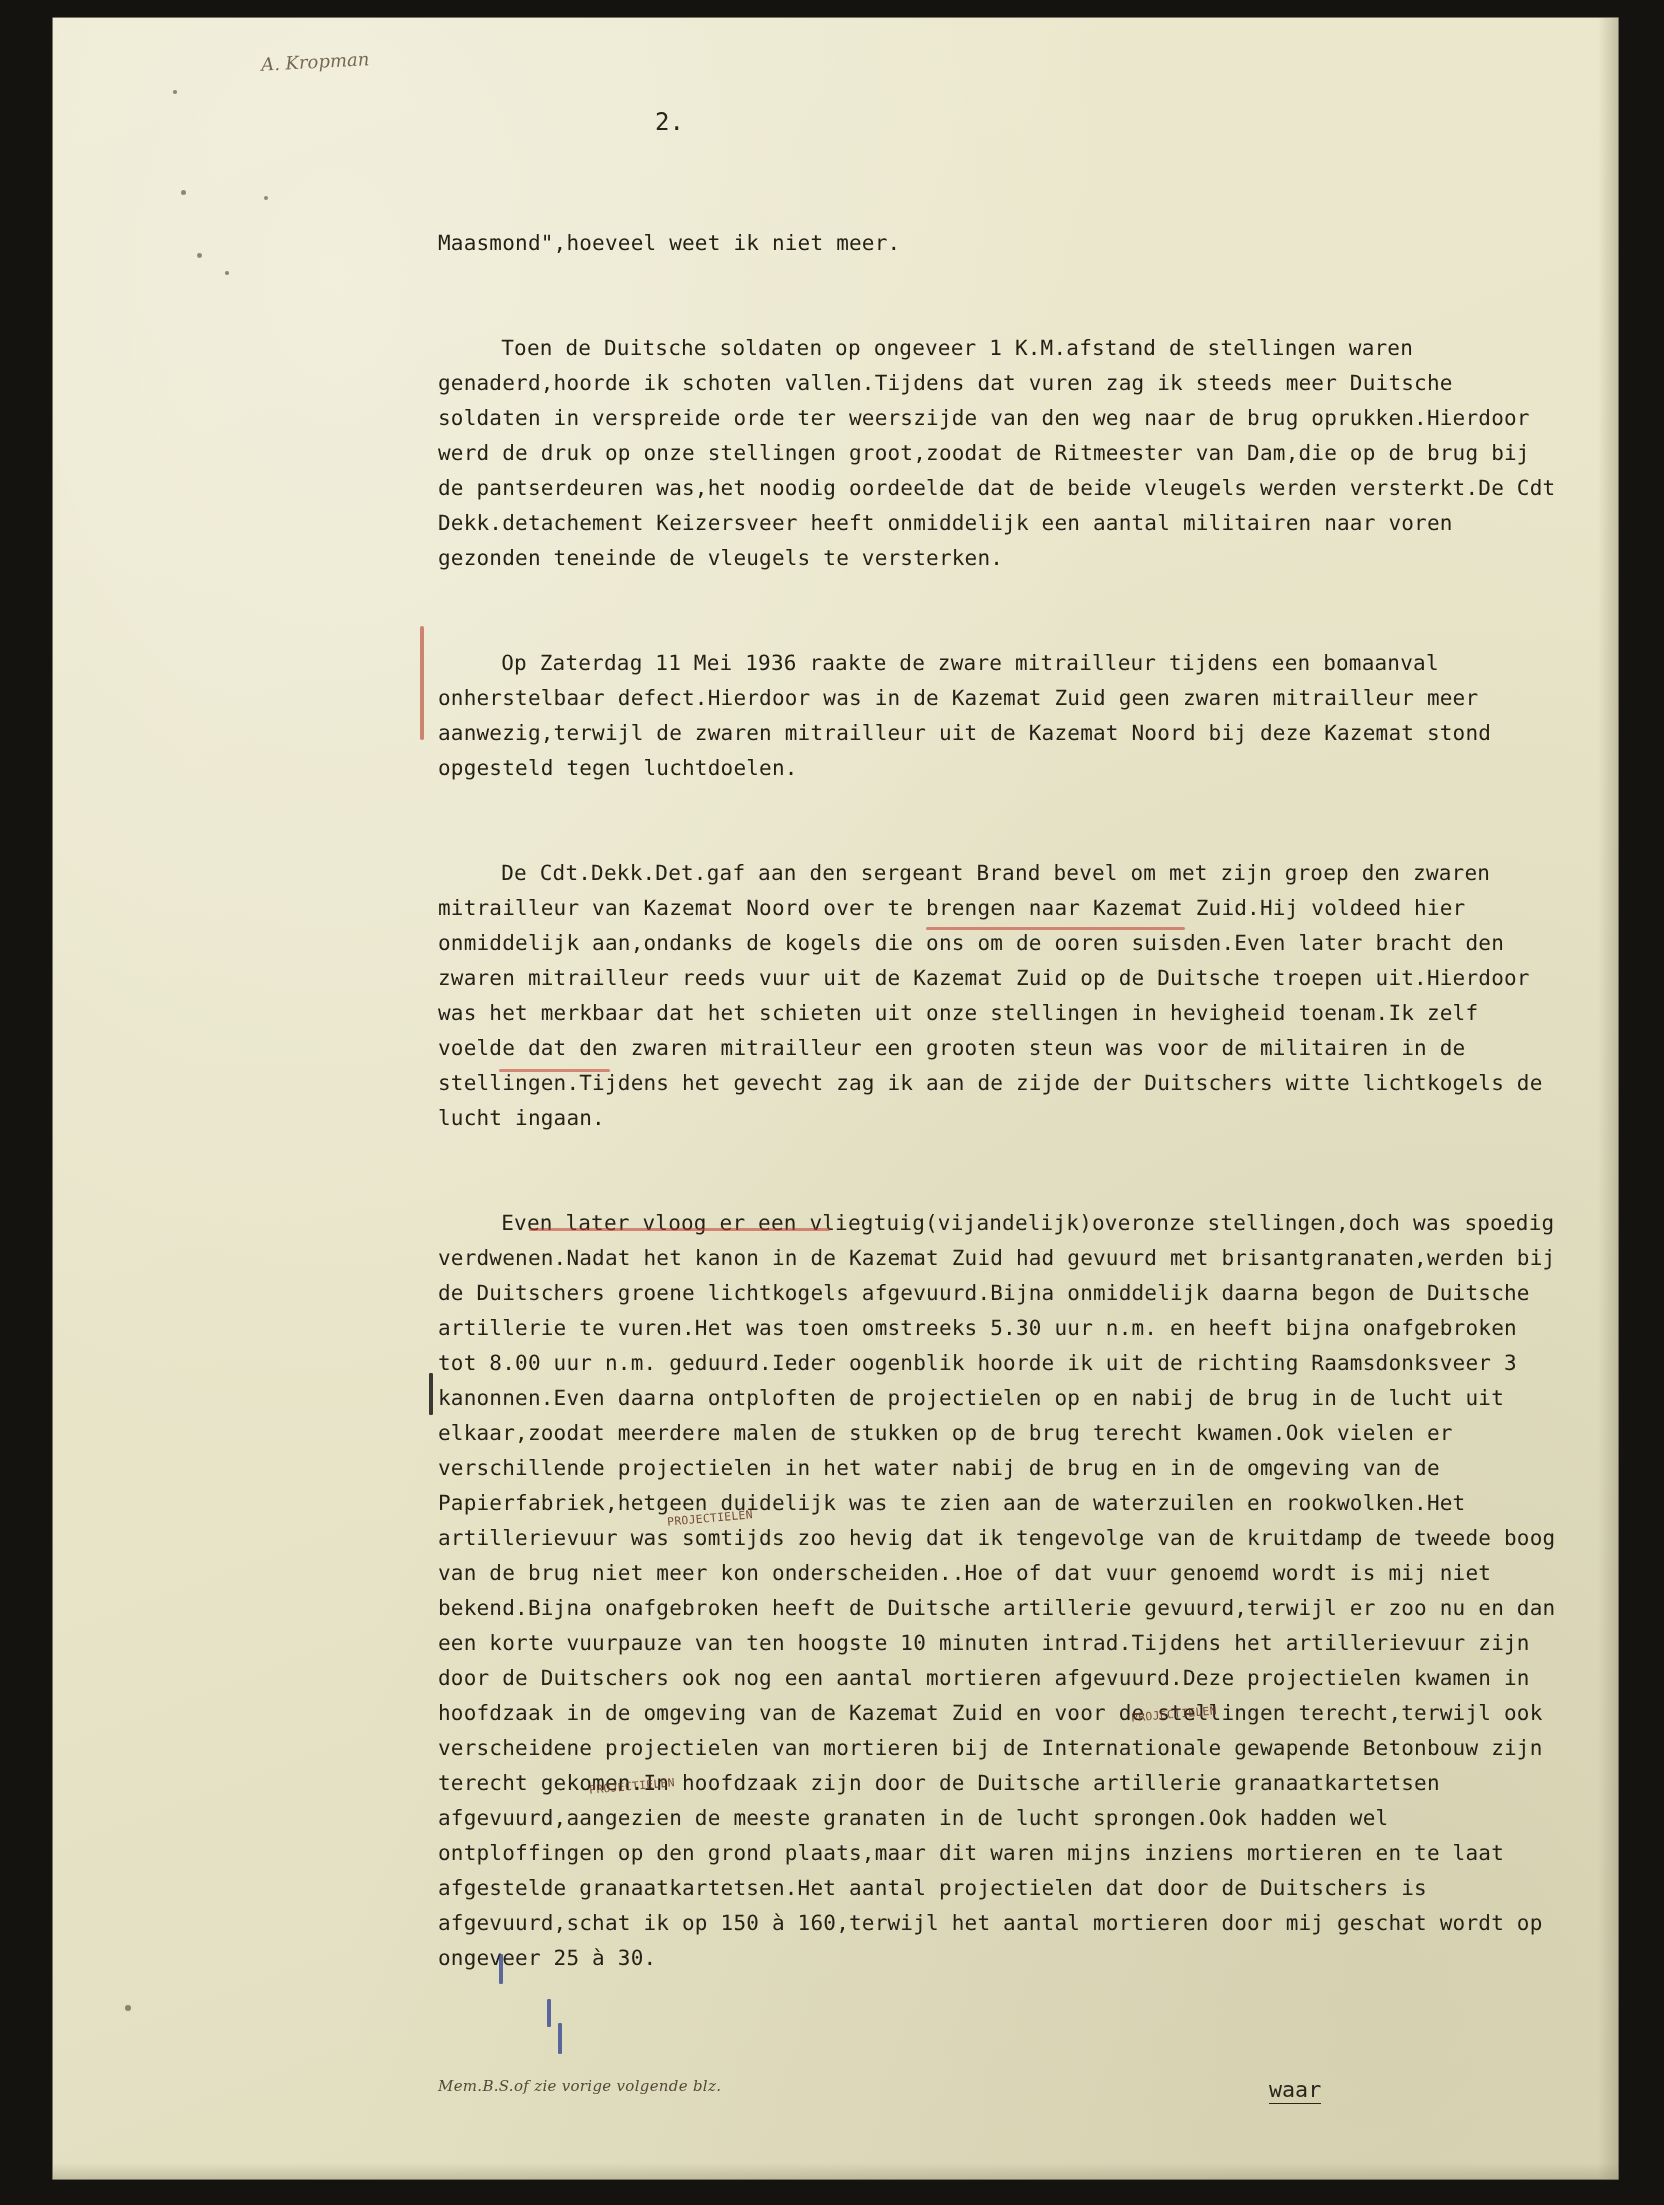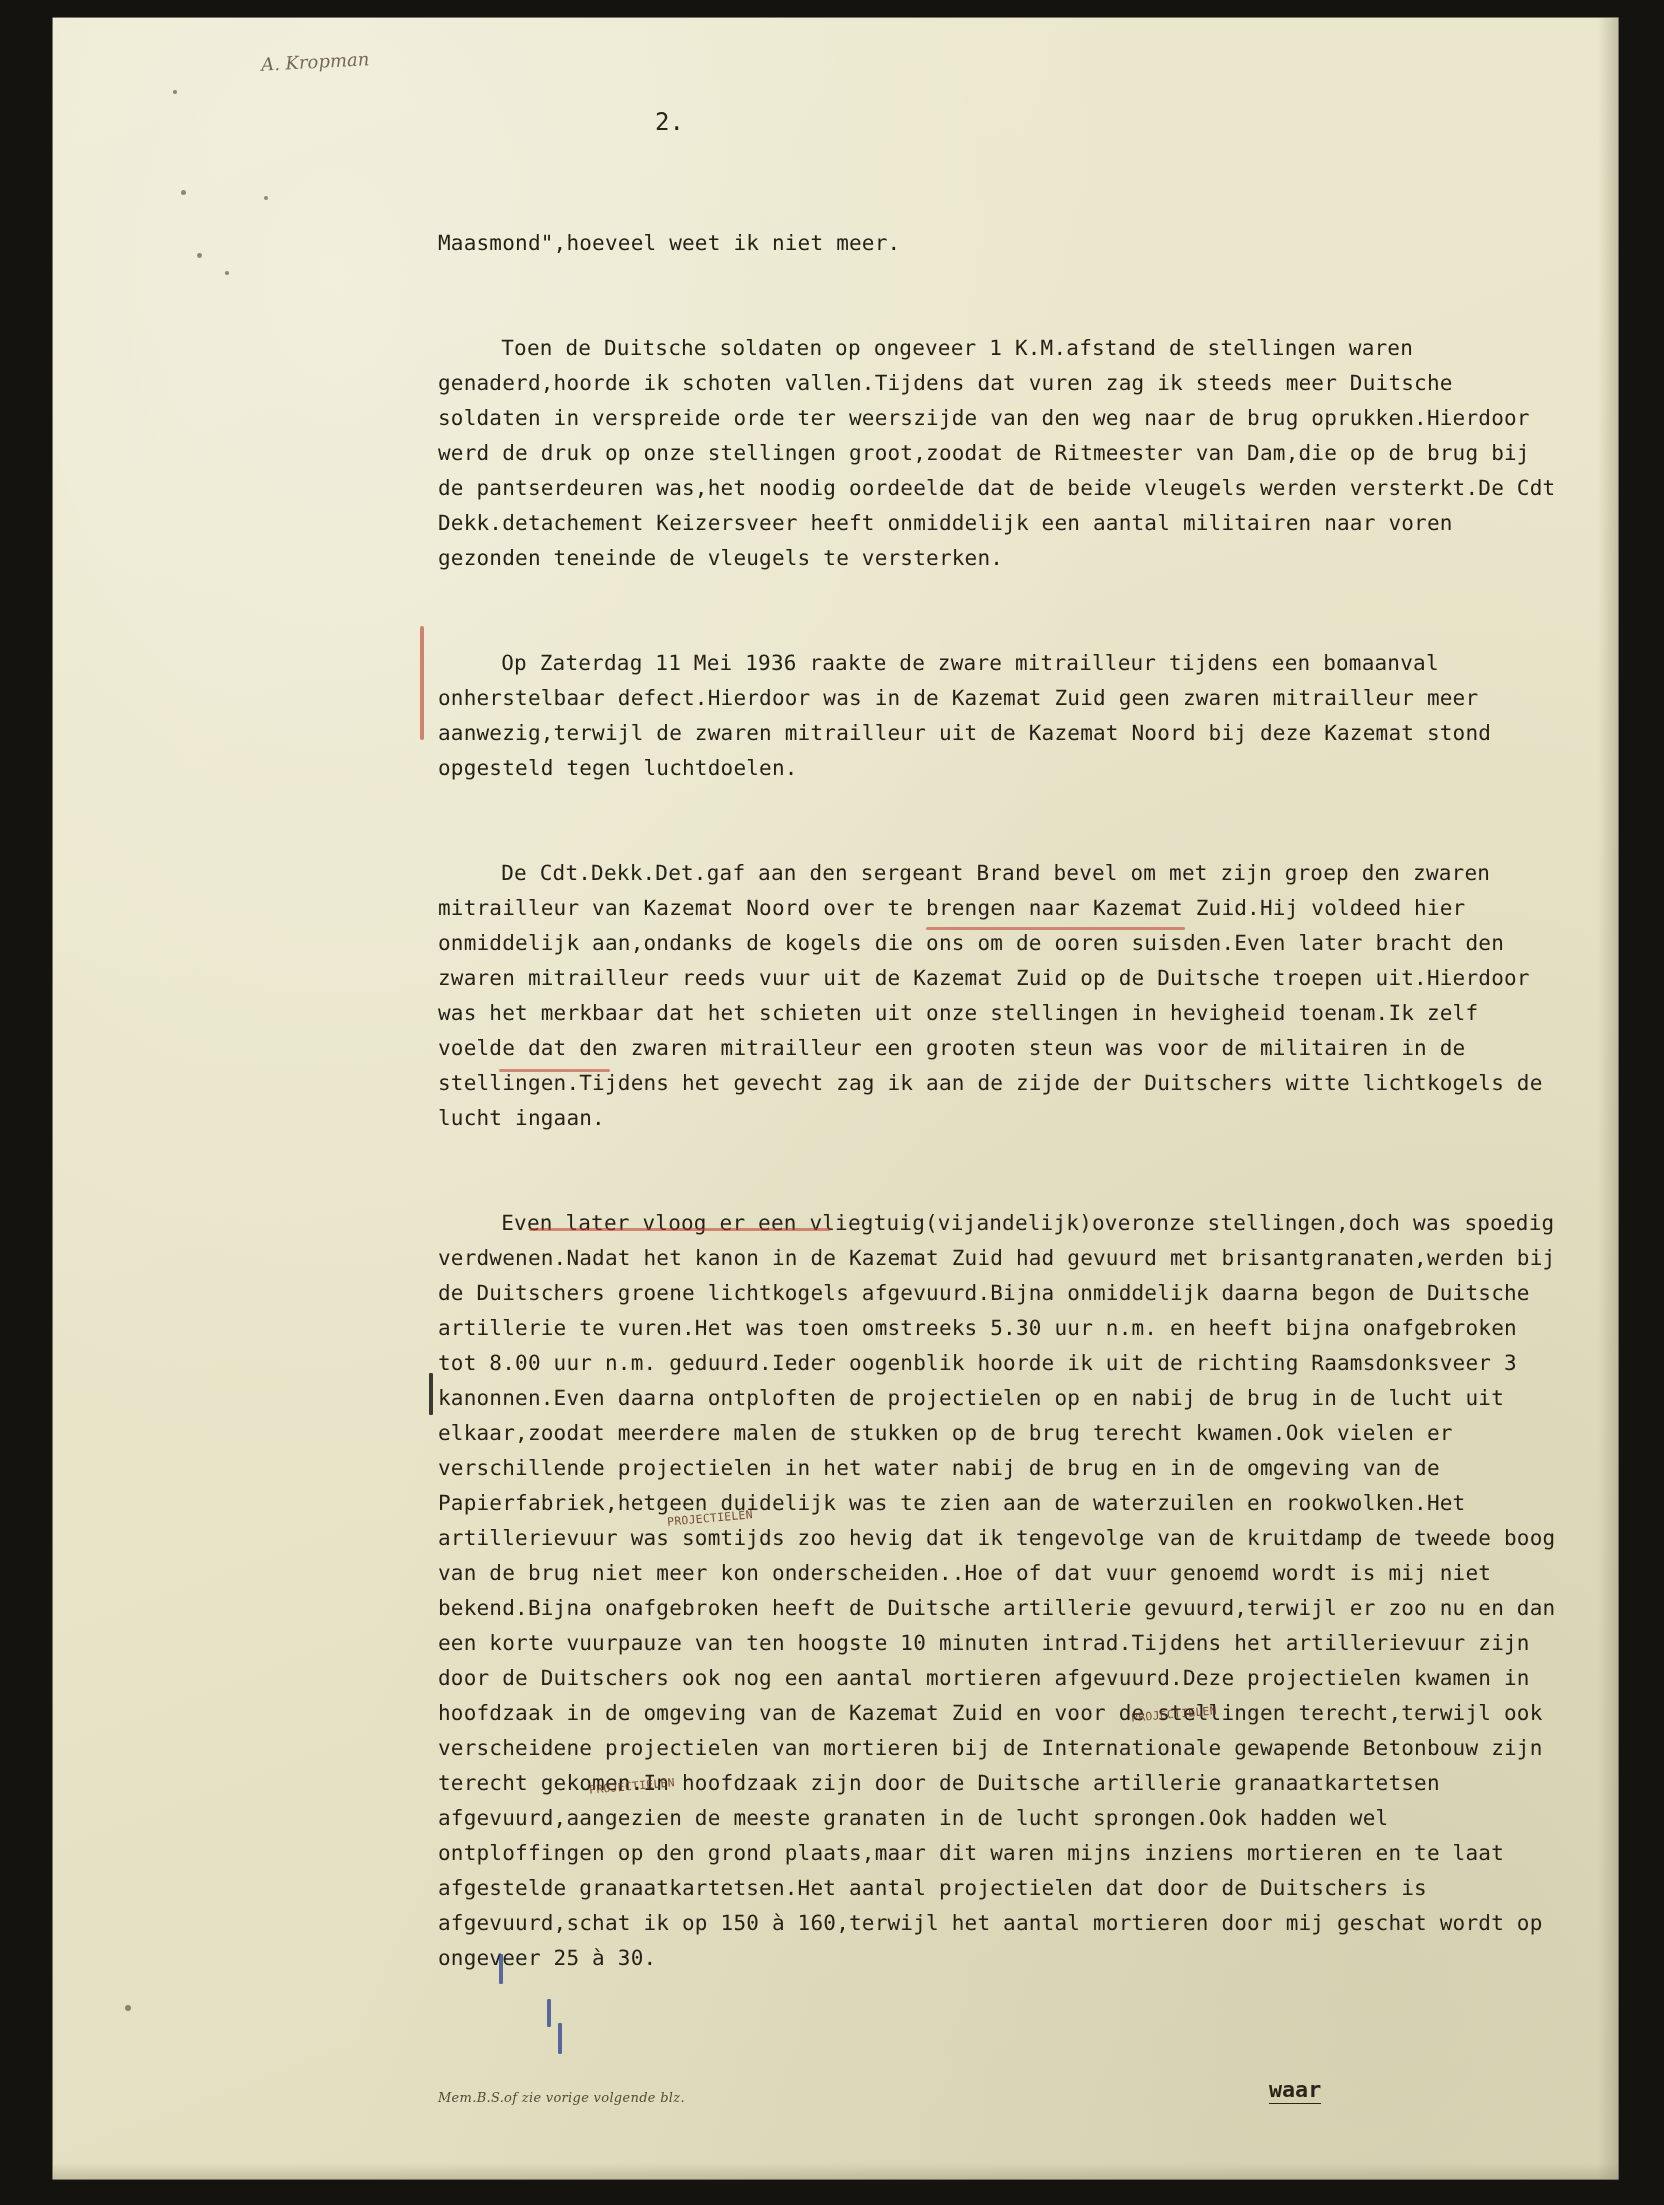--- a/index.html
+++ b/index.html
@@ -92,37 +92,35 @@
 
   .tail-word {
     position: absolute;
     left: 1216px;
     top: 2059px;
     font-family: "DejaVu Sans Mono", monospace;
     font-size: 21.7px;
     color: #2a2519;
     border-bottom: 1.2px solid #2a2519;
     padding-bottom: 1.2px;
-    font-weight: bold;
   }
 
   
   .hand {
     position: absolute;
     font-family: "DejaVu Serif", serif;
     font-style: italic;
     color: #3a3020;
     opacity: 0.85;
   }
   .hand-bottom {
     left: 385px;
     top: 2059px;
-    font-size: 13px;
+    font-size: 15px;
     letter-spacing: 0.3px;
-    margin-top: 13px;
   }
   .hand-top {
     left: 208px;
     top: 33px;
     font-size: 18px;
     transform: rotate(-3deg);
     color: #4a3d26;
     opacity: 0.75;
   }
 

